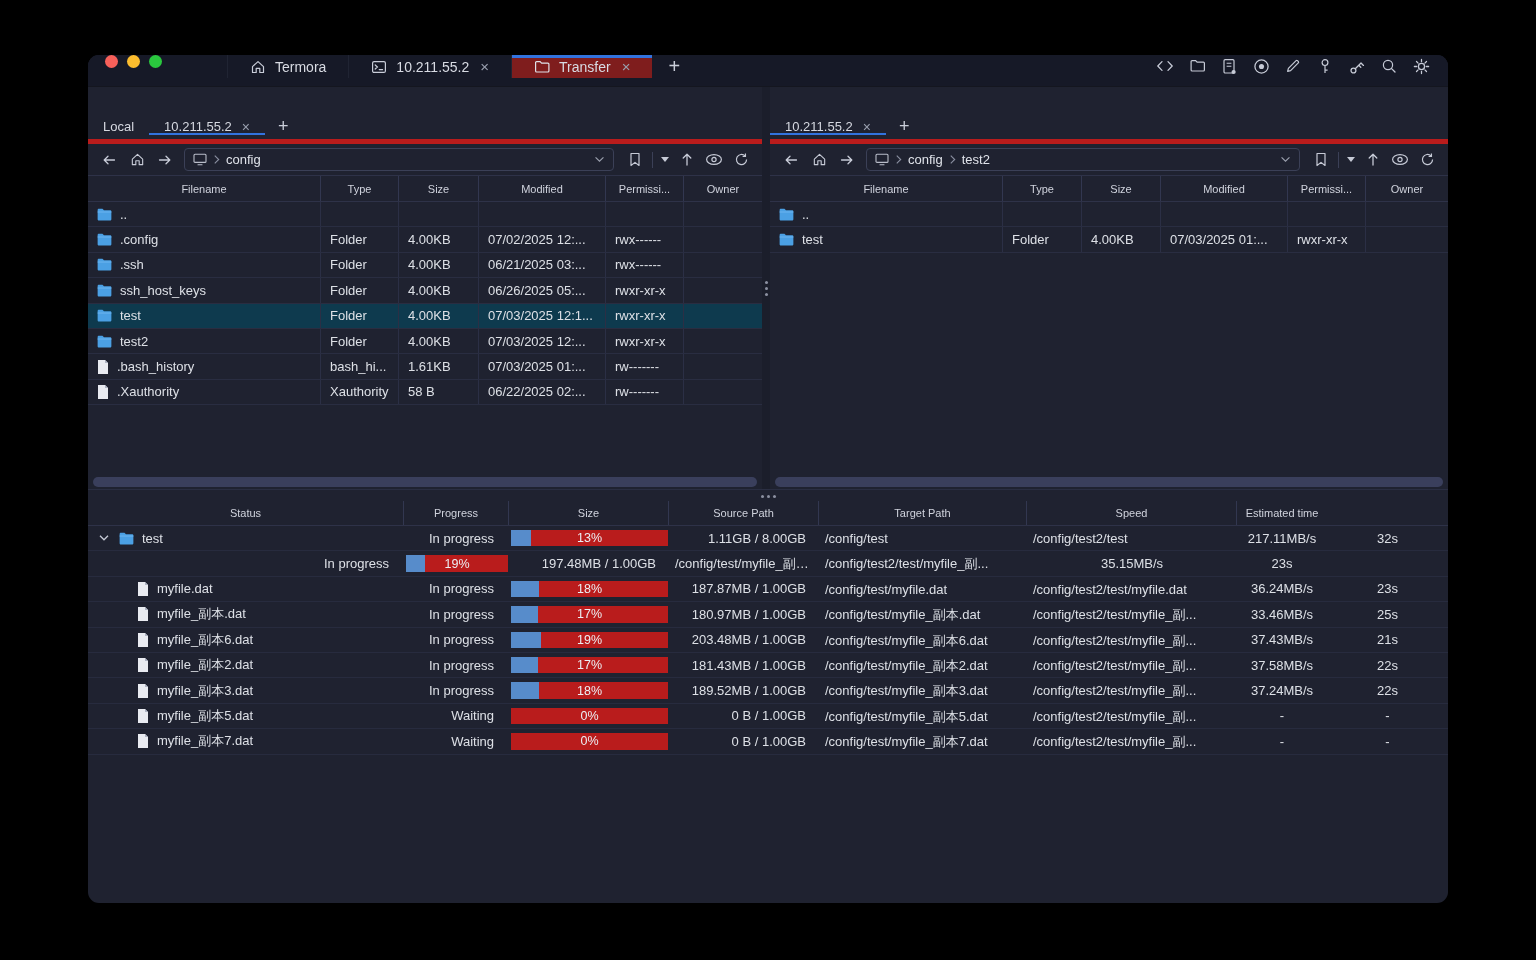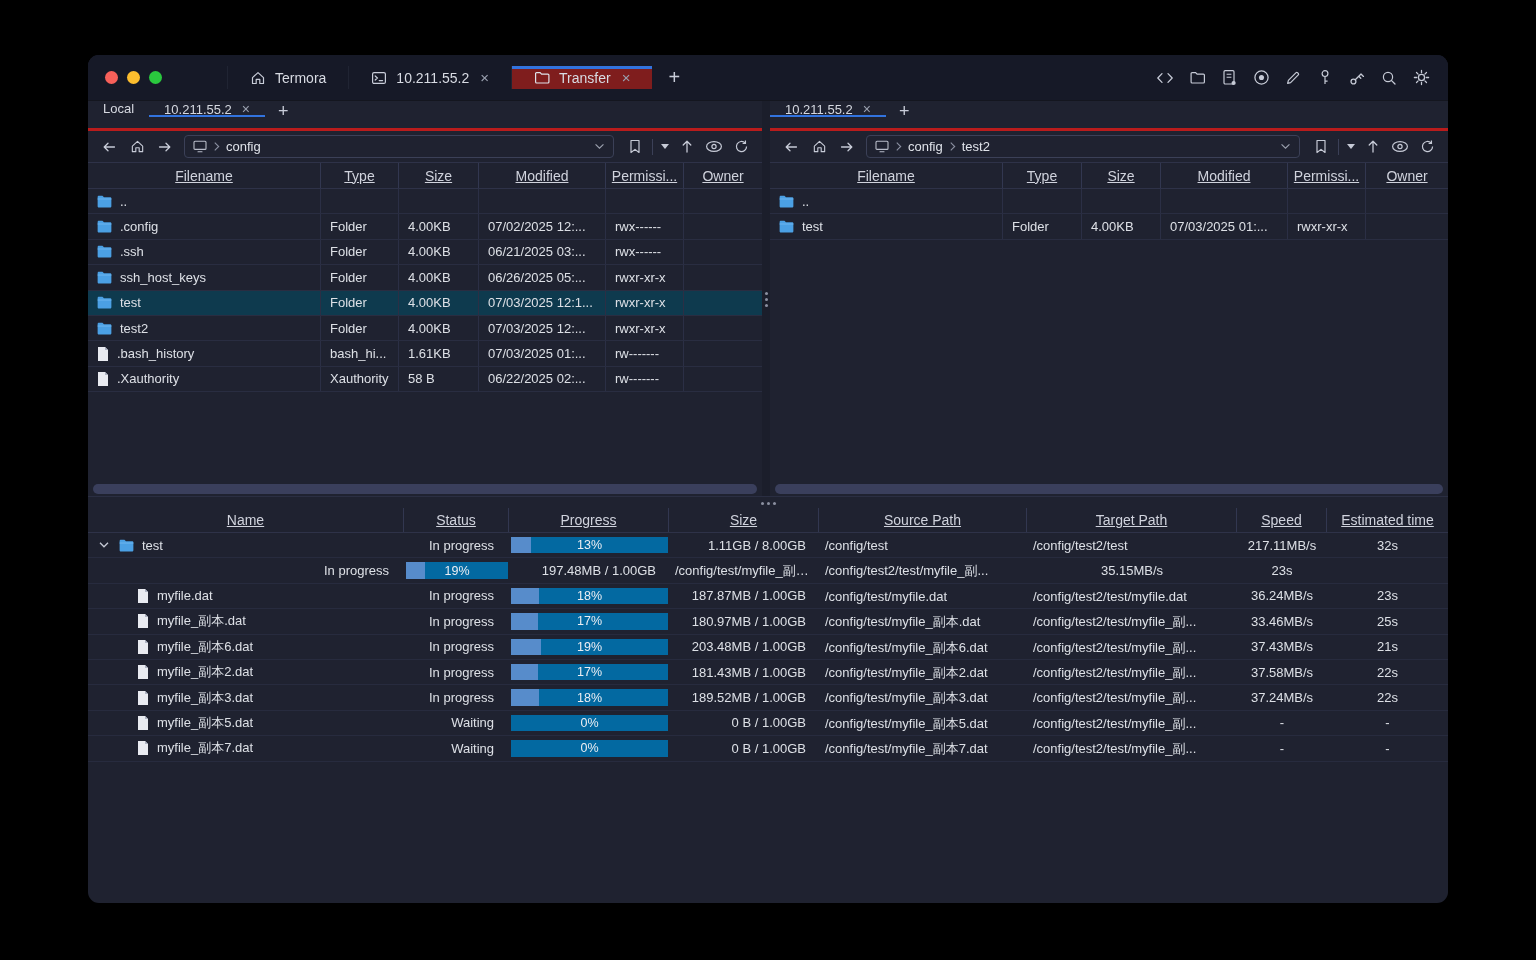--- a/index.html
+++ b/index.html
@@ -5,21 +5,21 @@
   * { margin:0; padding:0; box-sizing:border-box; }
   html,body { background:#000; }
   body { width:1536px; height:960px; position:relative; overflow:hidden;
          font-family:"Liberation Sans", sans-serif; color:#dde0e6; }
 
   .window { position:absolute; left:88px; top:55px; width:1360px; height:848px;
             background:#1f2230; border-radius:11px; overflow:hidden;
             display:flex; flex-direction:column; box-shadow:0 18px 60px rgba(0,0,0,.85); }
 
   
-  .titlebar { height:46px; flex:none; background:#161927; display:flex; align-items:center; border-bottom:1px solid #14161f; }
+  .titlebar { height:32px; flex:none; background:#161927; display:flex; align-items:flex-start; border-bottom:1px solid #14161f; }
   .traffic { display:flex; align-items:center; gap:9px; padding:0 18px 0 17px; }
   .dot { width:13px; height:13px; border-radius:50%; }
   .dot.r { background:#f7605a; } .dot.y { background:#fcbd2e; } .dot.g { background:#2ac83e; }
   .tb-tabs { display:flex; align-items:stretch; margin-left:47px; }
   .tb-tab { display:flex; align-items:center; gap:9px; padding:0 22px; font-size:14px; color:#d8dbe3;
             border-left:1px solid #202433; position:relative; }
   .tb-tab:last-of-type { border-right:1px solid #202433; }
   .tb-tab.active { background:#7f1d1d; }
   .tb-tab.active::before { content:''; position:absolute; top:0; left:0; right:0; height:3px; background:#3273de; }
   .tb-close { color:#9aa0af; font-size:15px; margin-left:2px; cursor:default; }
@@ -30,43 +30,43 @@
 
   
   .main { flex:1; display:flex; min-height:0; }
   .panel { display:flex; flex-direction:column; min-width:0; background:#1f2230; }
   .panel.left { width:674px; flex:none; }
   .panel.right { flex:1; }
   .vsplit { width:8px; flex:none; background:#1b1e2b; position:relative; }
   .vgrip { position:absolute; left:50%; top:50%; width:3px; height:3px; margin:-1px 0 0 -1px;
            background:#8b90a0; border-radius:50%; box-shadow:0 -6px 0 #8b90a0, 0 6px 0 #8b90a0; }
 
-  .ptabs { height:30px; flex:none; display:flex; align-items:flex-start; border-bottom:3px solid #b91c1c; }
+  .ptabs { height:30px; flex:none; display:flex; align-items:center; border-bottom:5px solid #b91c1c;margin-top:27px; }
   .ptab { display:flex; align-items:center; gap:8px; padding:0 15px; font-size:13px; color:#d6d9e1; position:relative; }
   .ptab.active::after { content:''; position:absolute; left:0; right:0; bottom:0; height:2px; background:#3273de; }
   .ptab .tb-close { font-size:14px; }
   .pplus { display:flex; align-items:center; padding:0 13px; color:#c9cdd9; font-size:18px; font-weight:300; }
 
   .ptoolbar { height:31px; flex:none; display:flex; align-items:center; gap:2px; padding:0 8px; }
   .navbtn { width:26px; height:24px; display:flex; align-items:center; justify-content:center; }
   .crumbbox { flex:1; height:23px; margin:0 6px 0 4px; border:1px solid #3b4057; border-radius:4px;
               display:flex; align-items:center; gap:6px; padding:0 8px; font-size:13px; color:#e0e3ea; min-width:0; }
   .crumb-sep { display:flex; align-items:center; }
   .crumb-dd { margin-left:auto; display:flex; align-items:center; }
   .toolgrp { display:flex; align-items:center; gap:1px; }
   .tdivider { width:1px; height:16px; background:#3b4057; margin:0 3px; }
 
   
   .ftable { flex:1; display:flex; flex-direction:column; min-height:0; }
   .panel.left  .ftable { --cols:233px 78px 80px 127px 78px 1fr; }
   .panel.right .ftable { --cols:233px 79px 79px 127px 78px 1fr; }
   .fhead { display:grid; grid-template-columns:var(--cols); height:27px; flex:none;
            border-top:1px solid #2e3248; border-bottom:1px solid #2e3248; }
-  .hcell { display:flex; align-items:center; justify-content:center; font-size:14px; color:#d0d3dd;
-           border-right:1px solid #323750; overflow:hidden; white-space:nowrap;text-decoration:underline; }
+  .hcell { display:flex; align-items:center; justify-content:center; font-size:11px; color:#d0d3dd;
+           border-right:1px solid #323750; overflow:hidden; white-space:nowrap; }
   .hcell:last-child { border-right:none; }
   .fbody { flex:1; overflow:hidden; }
   .frow { display:grid; grid-template-columns:var(--cols); height:25.4px; border-bottom:1px solid #292d41;
           font-size:13px; color:#dde0e6; }
   .frow.selected { background:#0e3a4e; }
   .fcell { display:flex; align-items:center; padding:0 9px; border-right:1px solid #2b2f45;
            overflow:hidden; white-space:nowrap; }
   .fcell:last-child { border-right:none; }
   .fcell.name { gap:8px; }
   .ficon { flex:none; display:flex; }
@@ -83,21 +83,21 @@
   .thead { display:grid; grid-template-columns:var(--tcols); height:25px; flex:none; border-bottom:1px solid #2e3248; }
   .tbody { flex:1; overflow:hidden; }
   .trow { display:grid; grid-template-columns:var(--tcols); height:25.4px; border-bottom:1px solid #272b3e;
           font-size:13px; color:#dde0e6; }
   .tcell { display:flex; align-items:center; overflow:hidden; white-space:nowrap; }
   .tcell.name { gap:8px; padding-left:9px; }
   .tcell.name.lvl1 { padding-left:49px; }
   .tchev { display:flex; width:14px; justify-content:center; flex:none; }
   .tcell.status { justify-content:flex-end; padding-right:15px; }
   .tcell.progress { padding:4px 1px 4px 2px; }
-  .pbar { position:relative; width:100%; height:100%; background:#0369a1; }
+  .pbar { position:relative; width:100%; height:100%; background:#b91c1c; }
   .pfill { position:absolute; left:0; top:0; bottom:0; background:#578ccb; }
   .plabel { position:absolute; inset:0; display:flex; align-items:center; justify-content:center;
             font-size:12.5px; color:#eceef3; }
   .tcell.size { justify-content:flex-end; padding-right:13px; }
   .tcell.path { padding:0 6px; text-overflow:ellipsis; display:block; line-height:25.4px; }
   .tcell.speed, .tcell.eta { justify-content:center; }
 </style>
 </head>
 <body>
 
@@ -558,21 +558,20 @@
       </div>
     </div>
   </div>
 
   <div class="hsplit">
       <span class="hgrip"></span>
     </div>
 
   <div class="transfer">
     <div class="thead">
-      <div class="hcell">Name</div>
       <div class="hcell">Status</div>
       <div class="hcell">Progress</div>
       <div class="hcell">Size</div>
       <div class="hcell">Source Path</div>
       <div class="hcell">Target Path</div>
       <div class="hcell">Speed</div>
       <div class="hcell">Estimated time</div>
     </div>
     <div class="tbody" id="transfer-body">
         <div class="trow">

